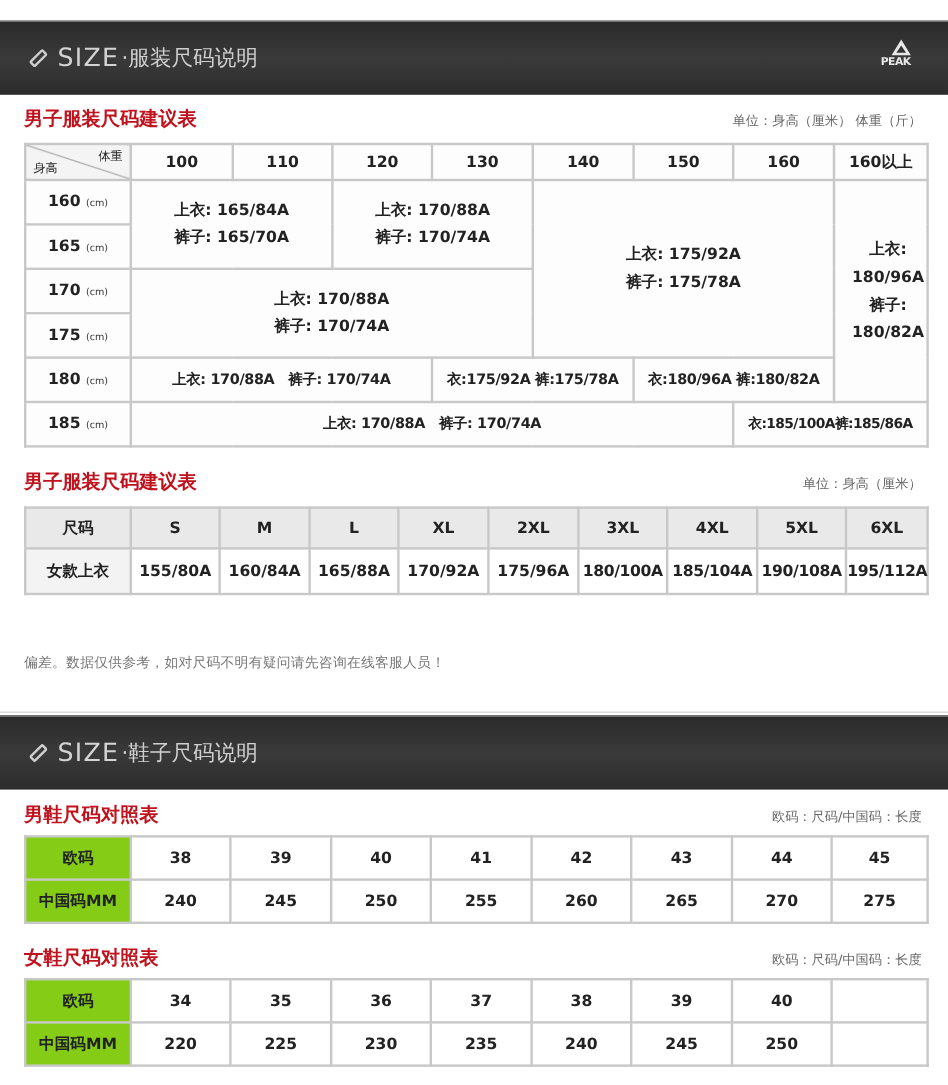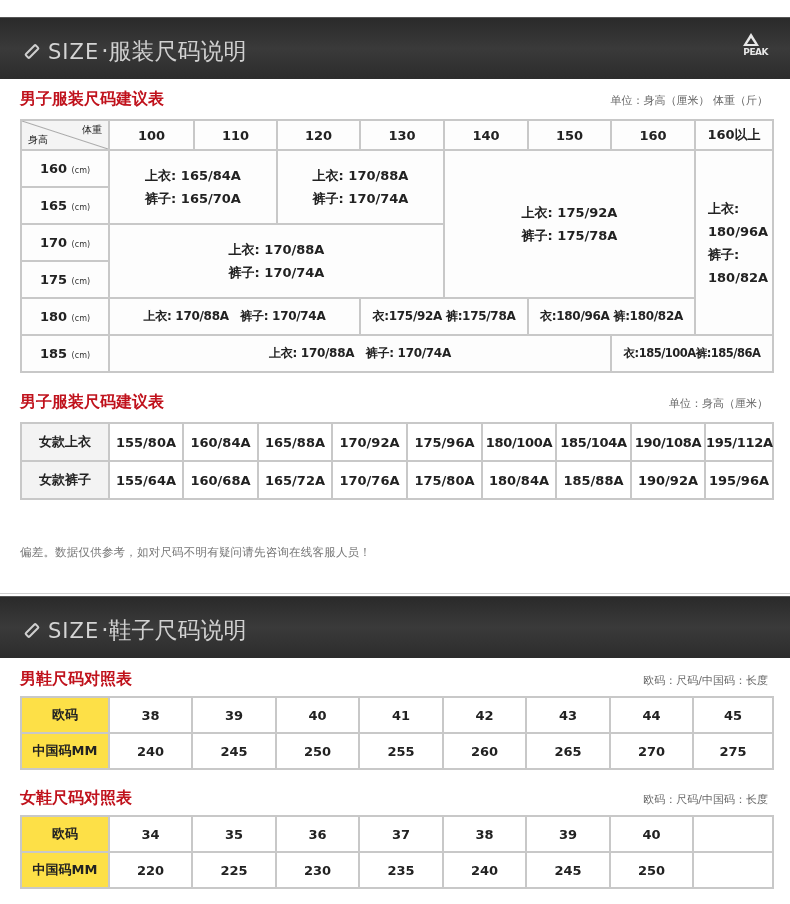--- a/index.html
+++ b/index.html
@@ -20,23 +20,23 @@
     display: flex; align-items: center; color: #d8d8d8;
   }
   .banner .ruler {
     width: 16px; height: 7px; border: 2px solid #cfcfcf; border-radius: 2px;
     transform: rotate(-45deg); margin-right: 8px; position: relative;
   }
   .banner .size-word {
     font-family: "DejaVu Sans", sans-serif; font-weight: normal; font-size: 21px;
     letter-spacing: 1px; color: #d4d4d4;
   }
-  .banner .sub { font-size: 23px; color: #d0d0d0; margin-left: 2px; }
+  .banner .sub { font-size: 18px; color: #d0d0d0; margin-left: 2px; }
   .peak-logo {
-    position: absolute; right: 22px; top: 15px; width: 34px; text-align: right; color: #e8e8e8;
+    position: absolute; right: 22px; top: 15px; width: 34px; text-align: left; color: #e8e8e8;
   }
   .peak-logo .tri {
     width: 0; height: 0; margin: 0 auto;
     border-left: 8px solid transparent; border-right: 8px solid transparent;
     border-bottom: 13px solid #e8e8e8; position: relative;
   }
   .peak-logo .tri::after {
     content: ""; position: absolute; left: -4px; top: 5px;
     border-left: 4px solid transparent; border-right: 4px solid transparent;
     border-bottom: 6px solid #333;
@@ -73,21 +73,21 @@
   .women td { height: 38px; background: #fff; font-size: 13px; }
   .women .lbl { background: #f3f3f3; }
 
   .note {
     position: absolute; left: 20px; top: 541px; width: 755px;
     font-size: 11.5px; color: #777; line-height: 23px; letter-spacing: 0.2px;
   }
   .divider { position: absolute; left: 0; width: 790px; height: 1px; background: #d0d0d0; }
 
   .shoes td { height: 36px; background: #fff; font-size: 13px; }
-  .shoes .lbl { background: #fde047; text-align: center; }
+  .shoes .lbl { background: #84cc16; text-align: center; }
 </style>
 </head>
 <body>
 
 <div class="banner" style="top:17px;">
   <div class="title">
     <span class="ruler"></span>
     <span class="size-word">SIZE</span>
     <span class="sub">·服装尺码说明</span>
   </div>
@@ -135,21 +135,21 @@
       <div>裤子: 165/70A</div>
     </td>
     <td colspan="2" rowspan="2" class="merged">
       <div>上衣: 170/88A</div>
       <div>裤子: 170/74A</div>
     </td>
     <td colspan="3" rowspan="4" class="merged">
       <div>上衣: 175/92A</div>
       <div>裤子: 175/78A</div>
     </td>
-    <td rowspan="5" class="merged" style="text-align:left; padding-left:12px;">
+    <td rowspan="5" class="merged" style="text-align:center; padding-left:12px;">
       <div>上衣:</div>
       <div>180/96A</div>
       <div>裤子:</div>
       <div>180/82A</div>
     </td>
   </tr>
   <tr>
     <td class="h"><span>165</span> <span class="cm">(cm)</span></td>
   </tr>
   <tr>
@@ -186,43 +186,43 @@
       <col style="width:75px">
       <col style="width:74px">
       <col style="width:75px">
     <col style="width:75px">
       <col style="width:74px">
       <col style="width:75px">
       <col style="width:74px">
       <col style="width:68px">
   </colgroup>
   <tbody>
+      <tr>
+    <th>尺码</th>
+    <th>S</th>
+    <th>M</th>
+    <th>L</th>
+    <th>XL</th>
+    <th>2XL</th>
+    <th>3XL</th>
+    <th>4XL</th>
+    <th>5XL</th>
+    <th>6XL</th>
+  </tr>
   <tr>
     <td class="lbl">女款上衣</td>
     <td>155/80A</td>
     <td>160/84A</td>
     <td>165/88A</td>
     <td>170/92A</td>
     <td>175/96A</td>
     <td class="smalltxt">180/100A</td>
     <td class="smalltxt">185/104A</td>
     <td class="smalltxt">190/108A</td>
     <td class="smalltxt">195/112A</td>
-  </tr>
-  <tr>
-    <td class="lbl">女款裤子</td>
-    <td>155/64A</td>
-    <td>160/68A</td>
-    <td>165/72A</td>
-    <td>170/76A</td>
-    <td>175/80A</td>
-    <td>180/84A</td>
-    <td>185/88A</td>
-    <td>190/92A</td>
-    <td>195/96A</td>
   </tr>
 </tbody>
   </table>
 
 <div class="note">
   <div>偏差。数据仅供参考，如对尺码不明有疑问请先咨询在线客服人员！</div>
 </div>
 <div class="divider" style="top:593px;"></div>
 
 <div class="banner" style="top:596px;">

